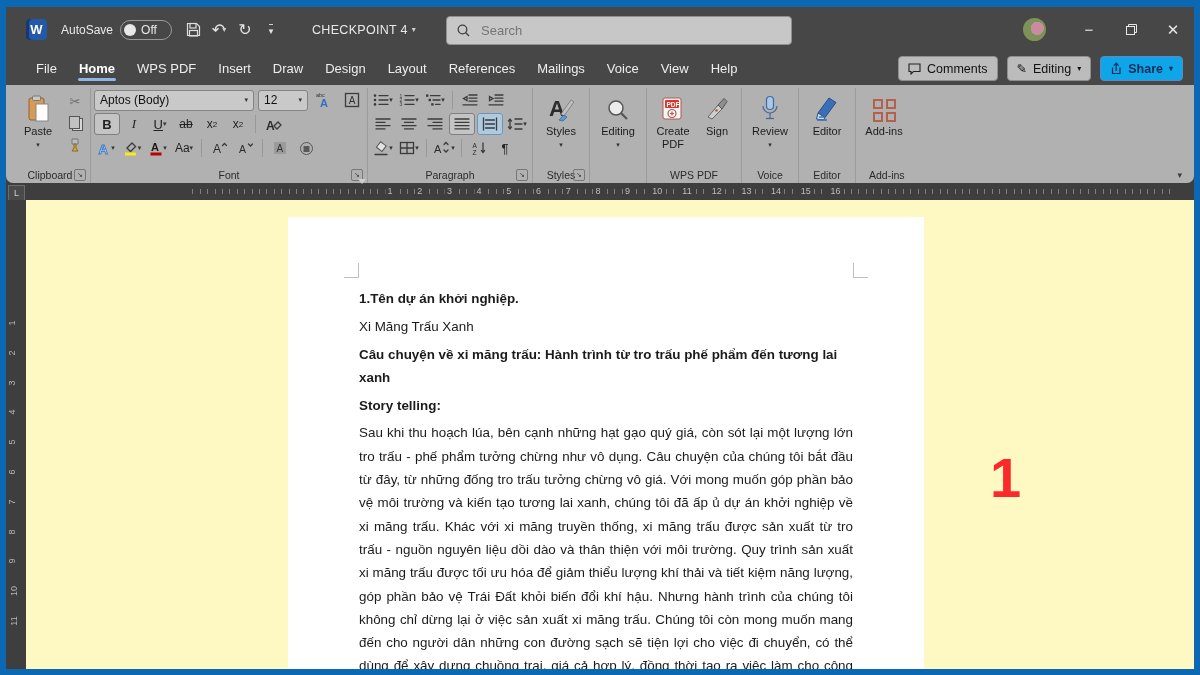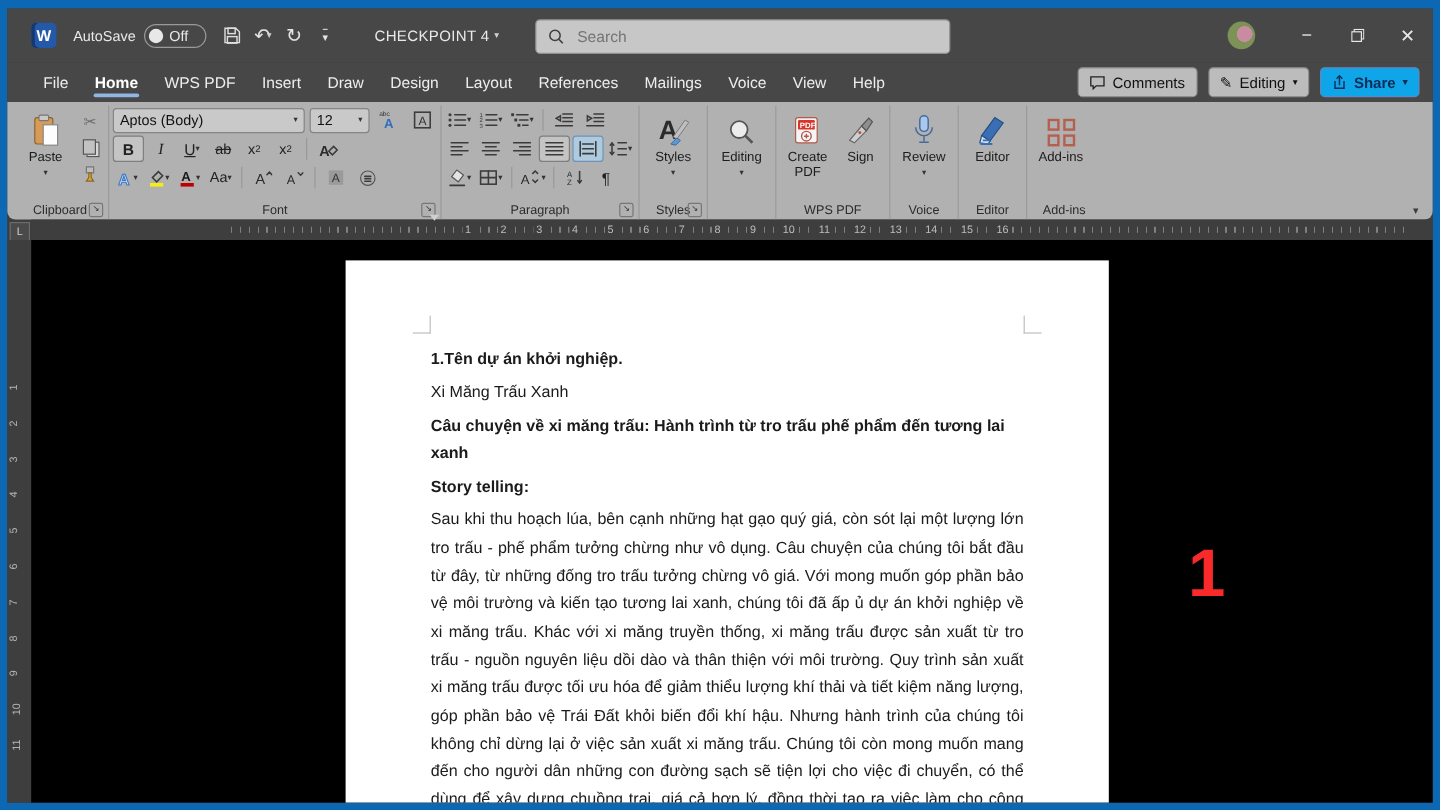--- a/index.html
+++ b/index.html
@@ -66,21 +66,21 @@
   .rnum{position:absolute;top:3px;transform:translateX(-50%);font-size:9px;color:#bdbdbd;background:#3e3e3e;padding:0 2px;line-height:11px;}
   .vruler{position:absolute;left:0;top:193px;width:20px;bottom:0;background:#3e3e3e;}
   .vnum{position:absolute;left:3px;font-size:9px;color:#b5b5b5;transform:rotate(-90deg);}
   .tabsel{position:absolute;left:2px;top:178px;width:15px;height:14px;background:#4a4a4a;border:1px solid #6b6b6b;color:#cfcfcf;font-size:9px;display:flex;align-items:center;justify-content:center;}
   .mk{position:absolute;}
   .tri-dn{width:0;height:0;border-left:4px solid transparent;border-right:4px solid transparent;border-top:5px solid #cfcfcf;}
   .tri-up{width:0;height:0;border-left:4px solid transparent;border-right:4px solid transparent;border-bottom:5px solid #cfcfcf;}
   .mkbox{width:8px;height:3px;background:#cfcfcf;}
 
   
-  .docarea{position:absolute;left:20px;top:193px;right:0;bottom:0;background:#000000;overflow:hidden;}
+  .docarea{position:absolute;left:20px;top:193px;right:0;bottom:0;background:#fef9c3;overflow:hidden;}
   .page{position:absolute;left:262px;top:17px;width:636px;height:620px;background:#ffffff;}
   .pagebody{position:absolute;left:71px;right:71px;top:70px;color:#1b1b1b;font-size:13.4px;line-height:23.3px;}
   .para{margin:0 0 4.5px;}
   .para.bold{font-weight:700;}
   .para.justify{text-align:justify;}
   .cropmark{position:absolute;width:14px;height:14px;}
   .cm-tl{left:56px;top:46px;border-right:1px solid #bfbfbf;border-bottom:1px solid #bfbfbf;}
   .cm-tr{right:56px;top:46px;border-left:1px solid #bfbfbf;border-bottom:1px solid #bfbfbf;}
   .annot{position:absolute;left:964px;top:250px;font-size:56px;font-weight:800;line-height:1;}
 </style>

